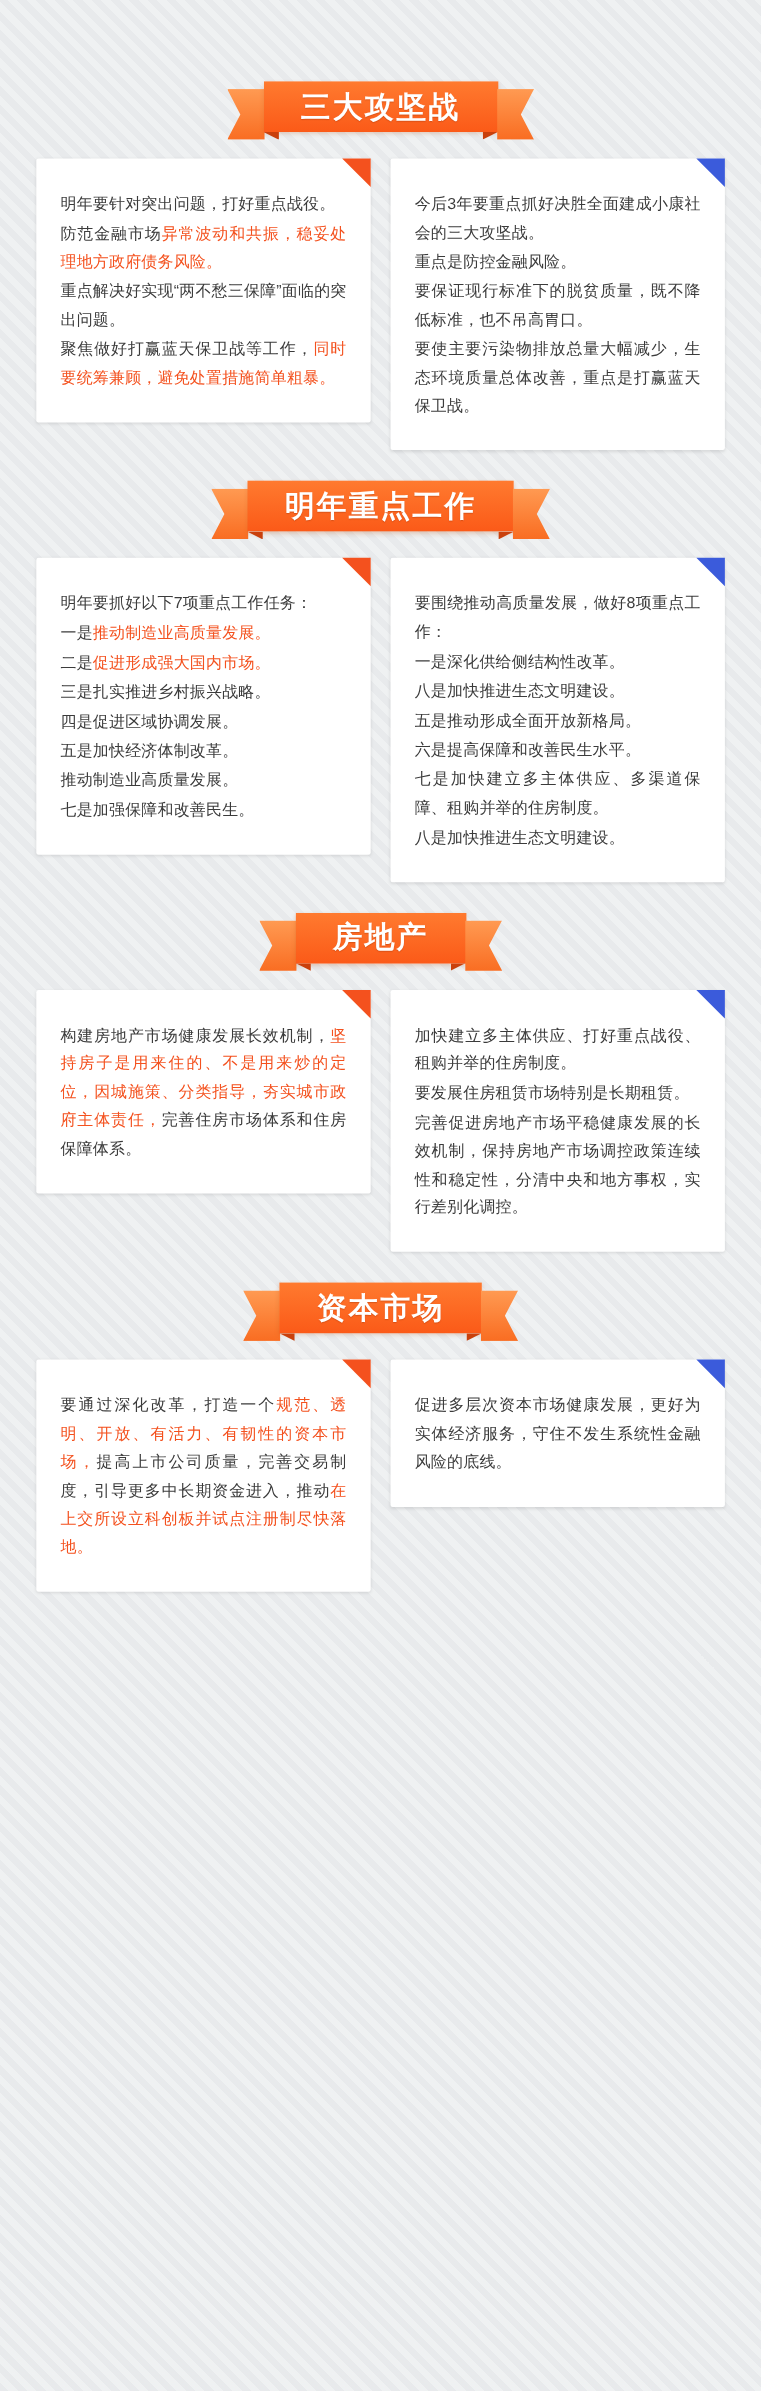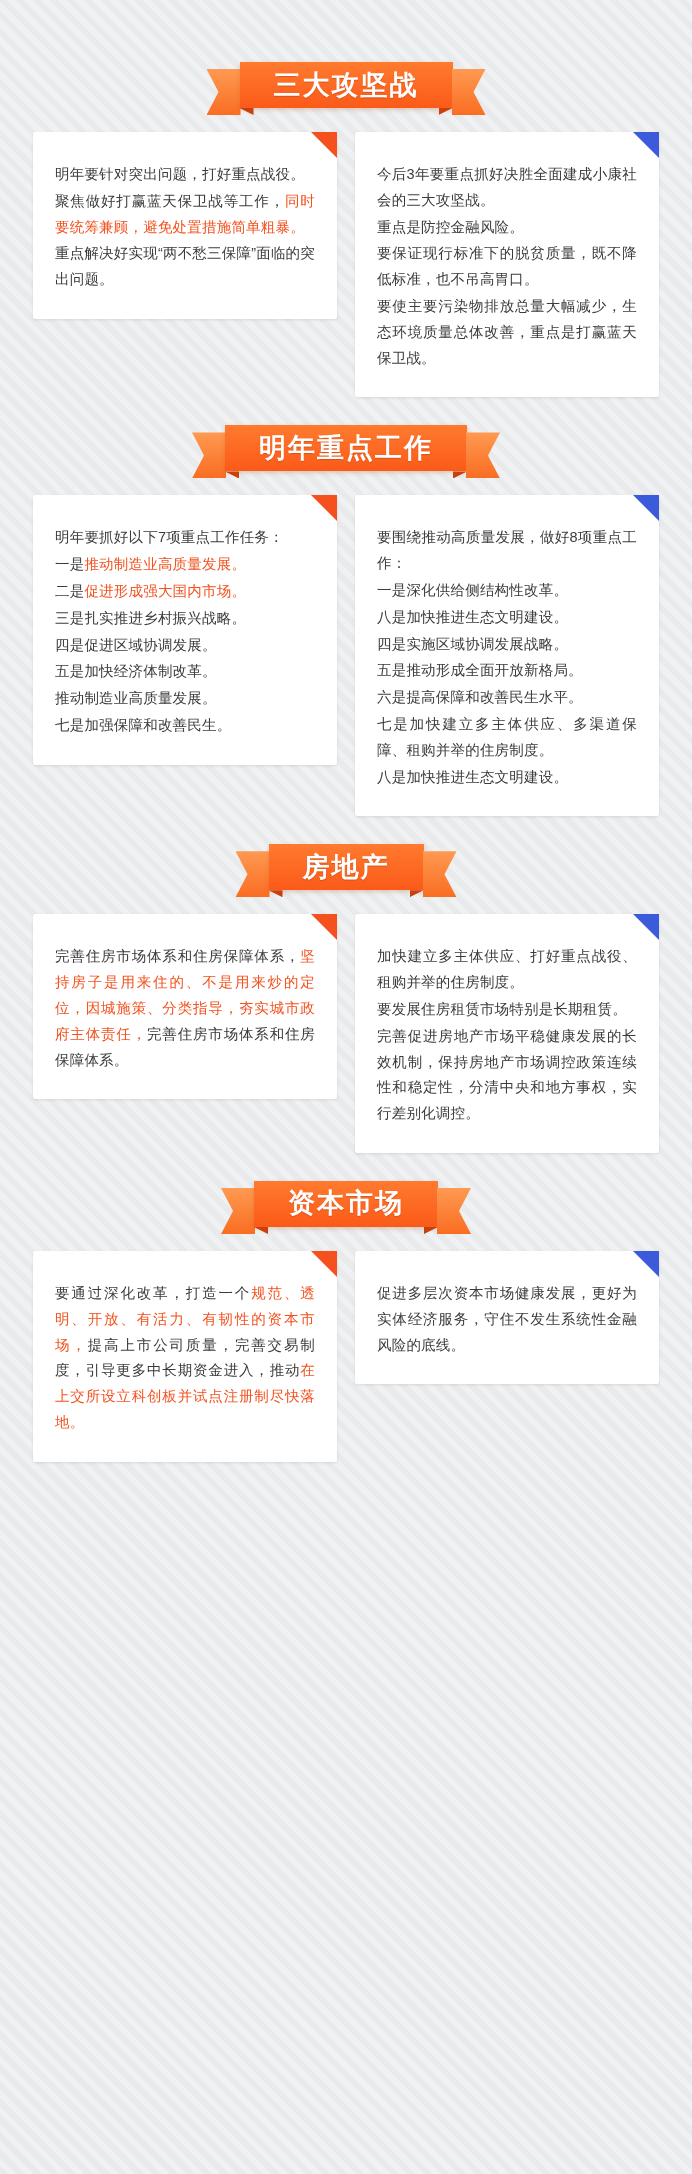--- a/index.html
+++ b/index.html
@@ -16,21 +16,21 @@
         #e8eaec 0px,
         #e8eaec 6px,
         #eff1f2 6px,
         #eff1f2 12px
       );
     color: #333;
     -webkit-font-smoothing: antialiased;
   }
   .page {
     width: 692px;
-    margin: 4px auto;
+    margin: 16px auto;
     padding: 30px 0 40px 0;
     box-sizing: border-box;
   }
 
   
   .section {
     margin-bottom: 18px;
   }
   .banner-wrap {
     display: flex;
@@ -153,22 +153,23 @@
           <span class="ribbon-fold-left"></span>
           <div class="ribbon-title">三大攻坚战</div>
           <span class="ribbon-fold-right"></span>
         </div>
         <div class="ribbon-tail right"></div>
       </div>
       <div class="cards">
         <div class="card">
           <span class="corner orange"></span>
           <p><span>明年要针对突出问题，打好重点战役。</span></p>
+          <p><span>防范金融市场</span><span class="hl">异常波动和共振，稳妥处理地方政府债务风险。</span></p>
+          <p><span>重点解决好实现“两不愁三保障”面临的突出问题。</span></p>
           <p><span>聚焦做好打赢蓝天保卫战等工作，</span><span class="hl">同时要统筹兼顾，避免处置措施简单粗暴。</span></p>
-          <p><span>重点解决好实现“两不愁三保障”面临的突出问题。</span></p>
         </div>
         <div class="card">
           <span class="corner blue"></span>
           <p><span>今后3年要重点抓好决胜全面建成小康社会的三大攻坚战。</span></p>
           <p><span>重点是防控金融风险。</span></p>
           <p><span>要保证现行标准下的脱贫质量，既不降低标准，也不吊高胃口。</span></p>
           <p><span>要使主要污染物排放总量大幅减少，生态环境质量总体改善，重点是打赢蓝天保卫战。</span></p>
         </div>
       </div>
     </div>
@@ -192,42 +193,41 @@
           <p><span>四是促进区域协调发展。</span></p>
           <p><span>五是加快经济体制改革。</span></p>
           <p><span>推动制造业高质量发展。</span></p>
           <p><span>七是加强保障和改善民生。</span></p>
         </div>
         <div class="card">
           <span class="corner blue"></span>
           <p><span>要围绕推动高质量发展，做好8项重点工作：</span></p>
           <p><span>一是深化供给侧结构性改革。</span></p>
           <p><span>八是加快推进生态文明建设。</span></p>
-          <p><span>四是实施区域协调发展战略。</span></p>
           <p><span>五是推动形成全面开放新格局。</span></p>
           <p><span>六是提高保障和改善民生水平。</span></p>
           <p><span>七是加快建立多主体供应、多渠道保障、租购并举的住房制度。</span></p>
           <p><span>八是加快推进生态文明建设。</span></p>
         </div>
       </div>
     </div>
     <div class="section">
       <div class="banner-wrap">
         <div class="ribbon-tail left"></div>
         <div class="ribbon">
           <span class="ribbon-fold-left"></span>
           <div class="ribbon-title">房地产</div>
           <span class="ribbon-fold-right"></span>
         </div>
         <div class="ribbon-tail right"></div>
       </div>
       <div class="cards">
         <div class="card">
           <span class="corner orange"></span>
-          <p><span>完善住房市场体系和住房保障体系，</span><span class="hl">坚持房子是用来住的、不是用来炒的定位，因城施策、分类指导，夯实城市政府主体责任，</span><span>完善住房市场体系和住房保障体系。</span></p>
+          <p><span>构建房地产市场健康发展长效机制，</span><span class="hl">坚持房子是用来住的、不是用来炒的定位，因城施策、分类指导，夯实城市政府主体责任，</span><span>完善住房市场体系和住房保障体系。</span></p>
         </div>
         <div class="card">
           <span class="corner blue"></span>
           <p><span>加快建立多主体供应、打好重点战役、租购并举的住房制度。</span></p>
           <p><span>要发展住房租赁市场特别是长期租赁。</span></p>
           <p><span>完善促进房地产市场平稳健康发展的长效机制，保持房地产市场调控政策连续性和稳定性，分清中央和地方事权，实行差别化调控。</span></p>
         </div>
       </div>
     </div>
     <div class="section">

